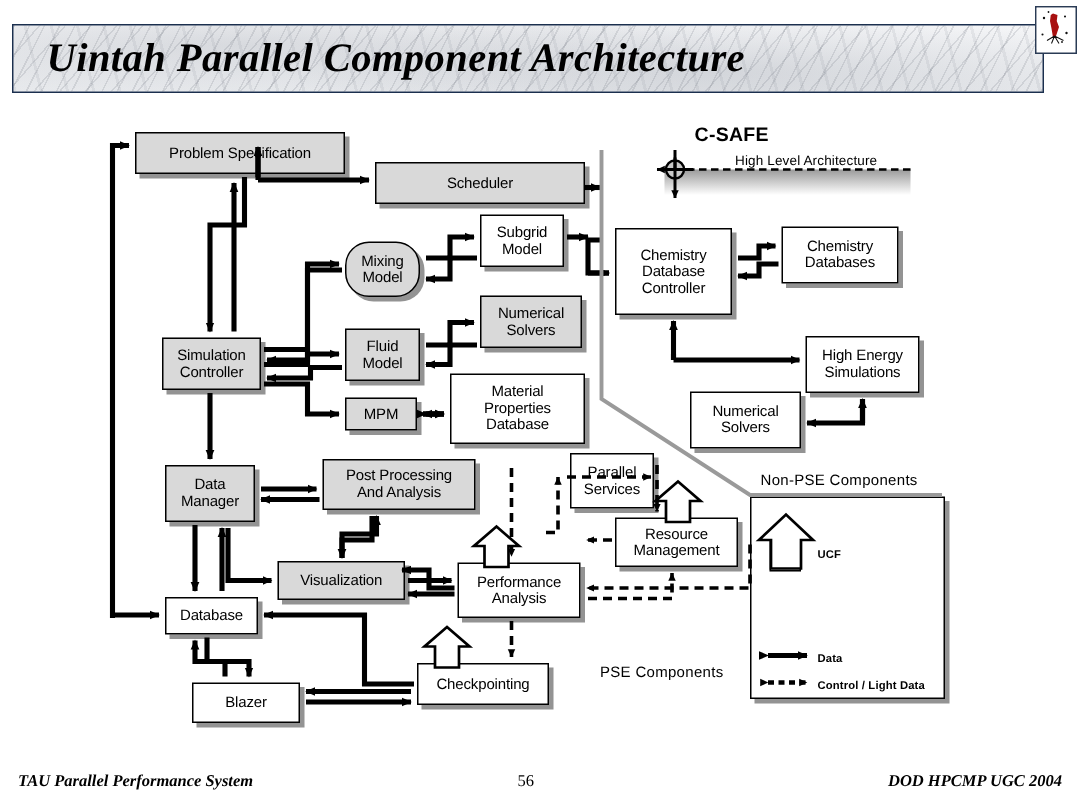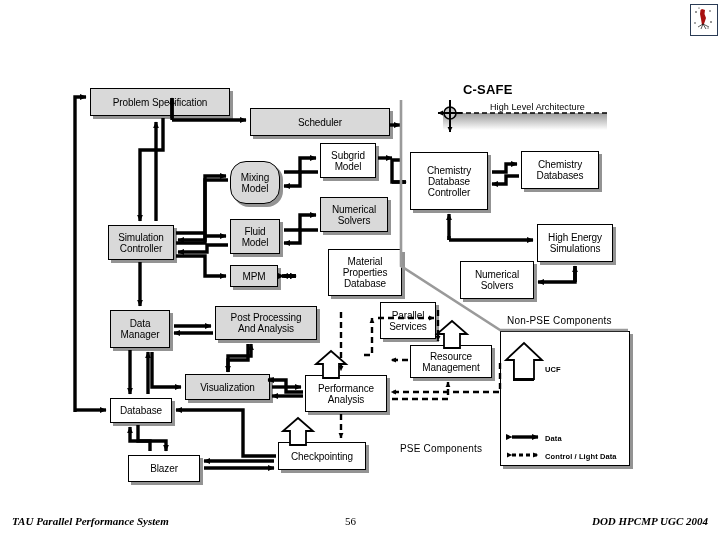--- a/index.html
+++ b/index.html
@@ -76,20 +76,23 @@
   #ucf-swatch{
     position:absolute;left:513px;top:360px;width:19px;height:19px;
     border:1px solid #000;background:#dcdcdc;
   }
 </style>
 </head>
 <body>
 
 <div id="root">
 
+  <div id="title-banner">
+    <div id="title-text">Uintah Parallel Component Architecture</div>
+  </div>
 
   <div id="logo-box">
     <svg width="24" height="28" viewBox="0 0 24 28">
       <rect width="24" height="28" fill="#fff"></rect>
       <path d="M11 4 L14 5 L13.5 9 L15 13 L13 19 L11 20 L10 14 L9 9 L9.5 5 Z" fill="#a81010"></path>
       <path d="M12 19 L10 24 M12 19 L15 24 M12 19 L7 22 M12 19 L18 22" stroke="#111" stroke-width="0.7" fill="none"></path>
       <circle cx="5" cy="7" r="0.8" fill="#111"></circle>
         <circle cx="19" cy="6" r="0.7" fill="#111"></circle>
       <circle cx="4" cy="18" r="0.7" fill="#111"></circle>
         <circle cx="20" cy="17" r="0.8" fill="#111"></circle>
@@ -109,21 +112,21 @@
       <div class="bx gray" style="left: 90px; top: 88px; width: 140px; height: 28px;">
         <div>
           <span>Problem Specification</span>
         </div>
       </div>
       <div class="bx gray" style="left: 250px; top: 108px; width: 140px; height: 28px;">
         <div>
           <span>Scheduler</span>
         </div>
       </div>
-      <div class="bx gray" style="left: 230px; top: 161px; width: 50px; height: 43px; border-radius: 16px;">
+      <div class="bx gray" style="left: 230px; top: 161px; width: 50px; height: 37px; border-radius: 16px;">
         <div>
           <span>Mixing</span>
           <span>Model</span>
         </div>
       </div>
       <div class="bx" style="left: 320px; top: 143px; width: 56px; height: 35px;">
         <div>
           <span>Subgrid</span>
           <span>Model</span>
         </div>
@@ -138,21 +141,21 @@
         <div>
           <span>Numerical</span>
           <span>Solvers</span>
         </div>
       </div>
       <div class="bx gray" style="left: 230px; top: 265px; width: 48px; height: 22px;">
         <div>
           <span>MPM</span>
         </div>
       </div>
-      <div class="bx" style="left: 300px; top: 249px; width: 74px; height: 47px; margin-left: 28px;">
+      <div class="bx" style="left: 300px; top: 249px; width: 90px; height: 47px;">
         <div>
           <span>Material</span>
           <span>Properties</span>
           <span>Database</span>
         </div>
       </div>
       <div class="bx gray" style="left: 108px; top: 225px; width: 66px; height: 35px;">
         <div>
           <span>Simulation</span>
           <span>Controller</span>

